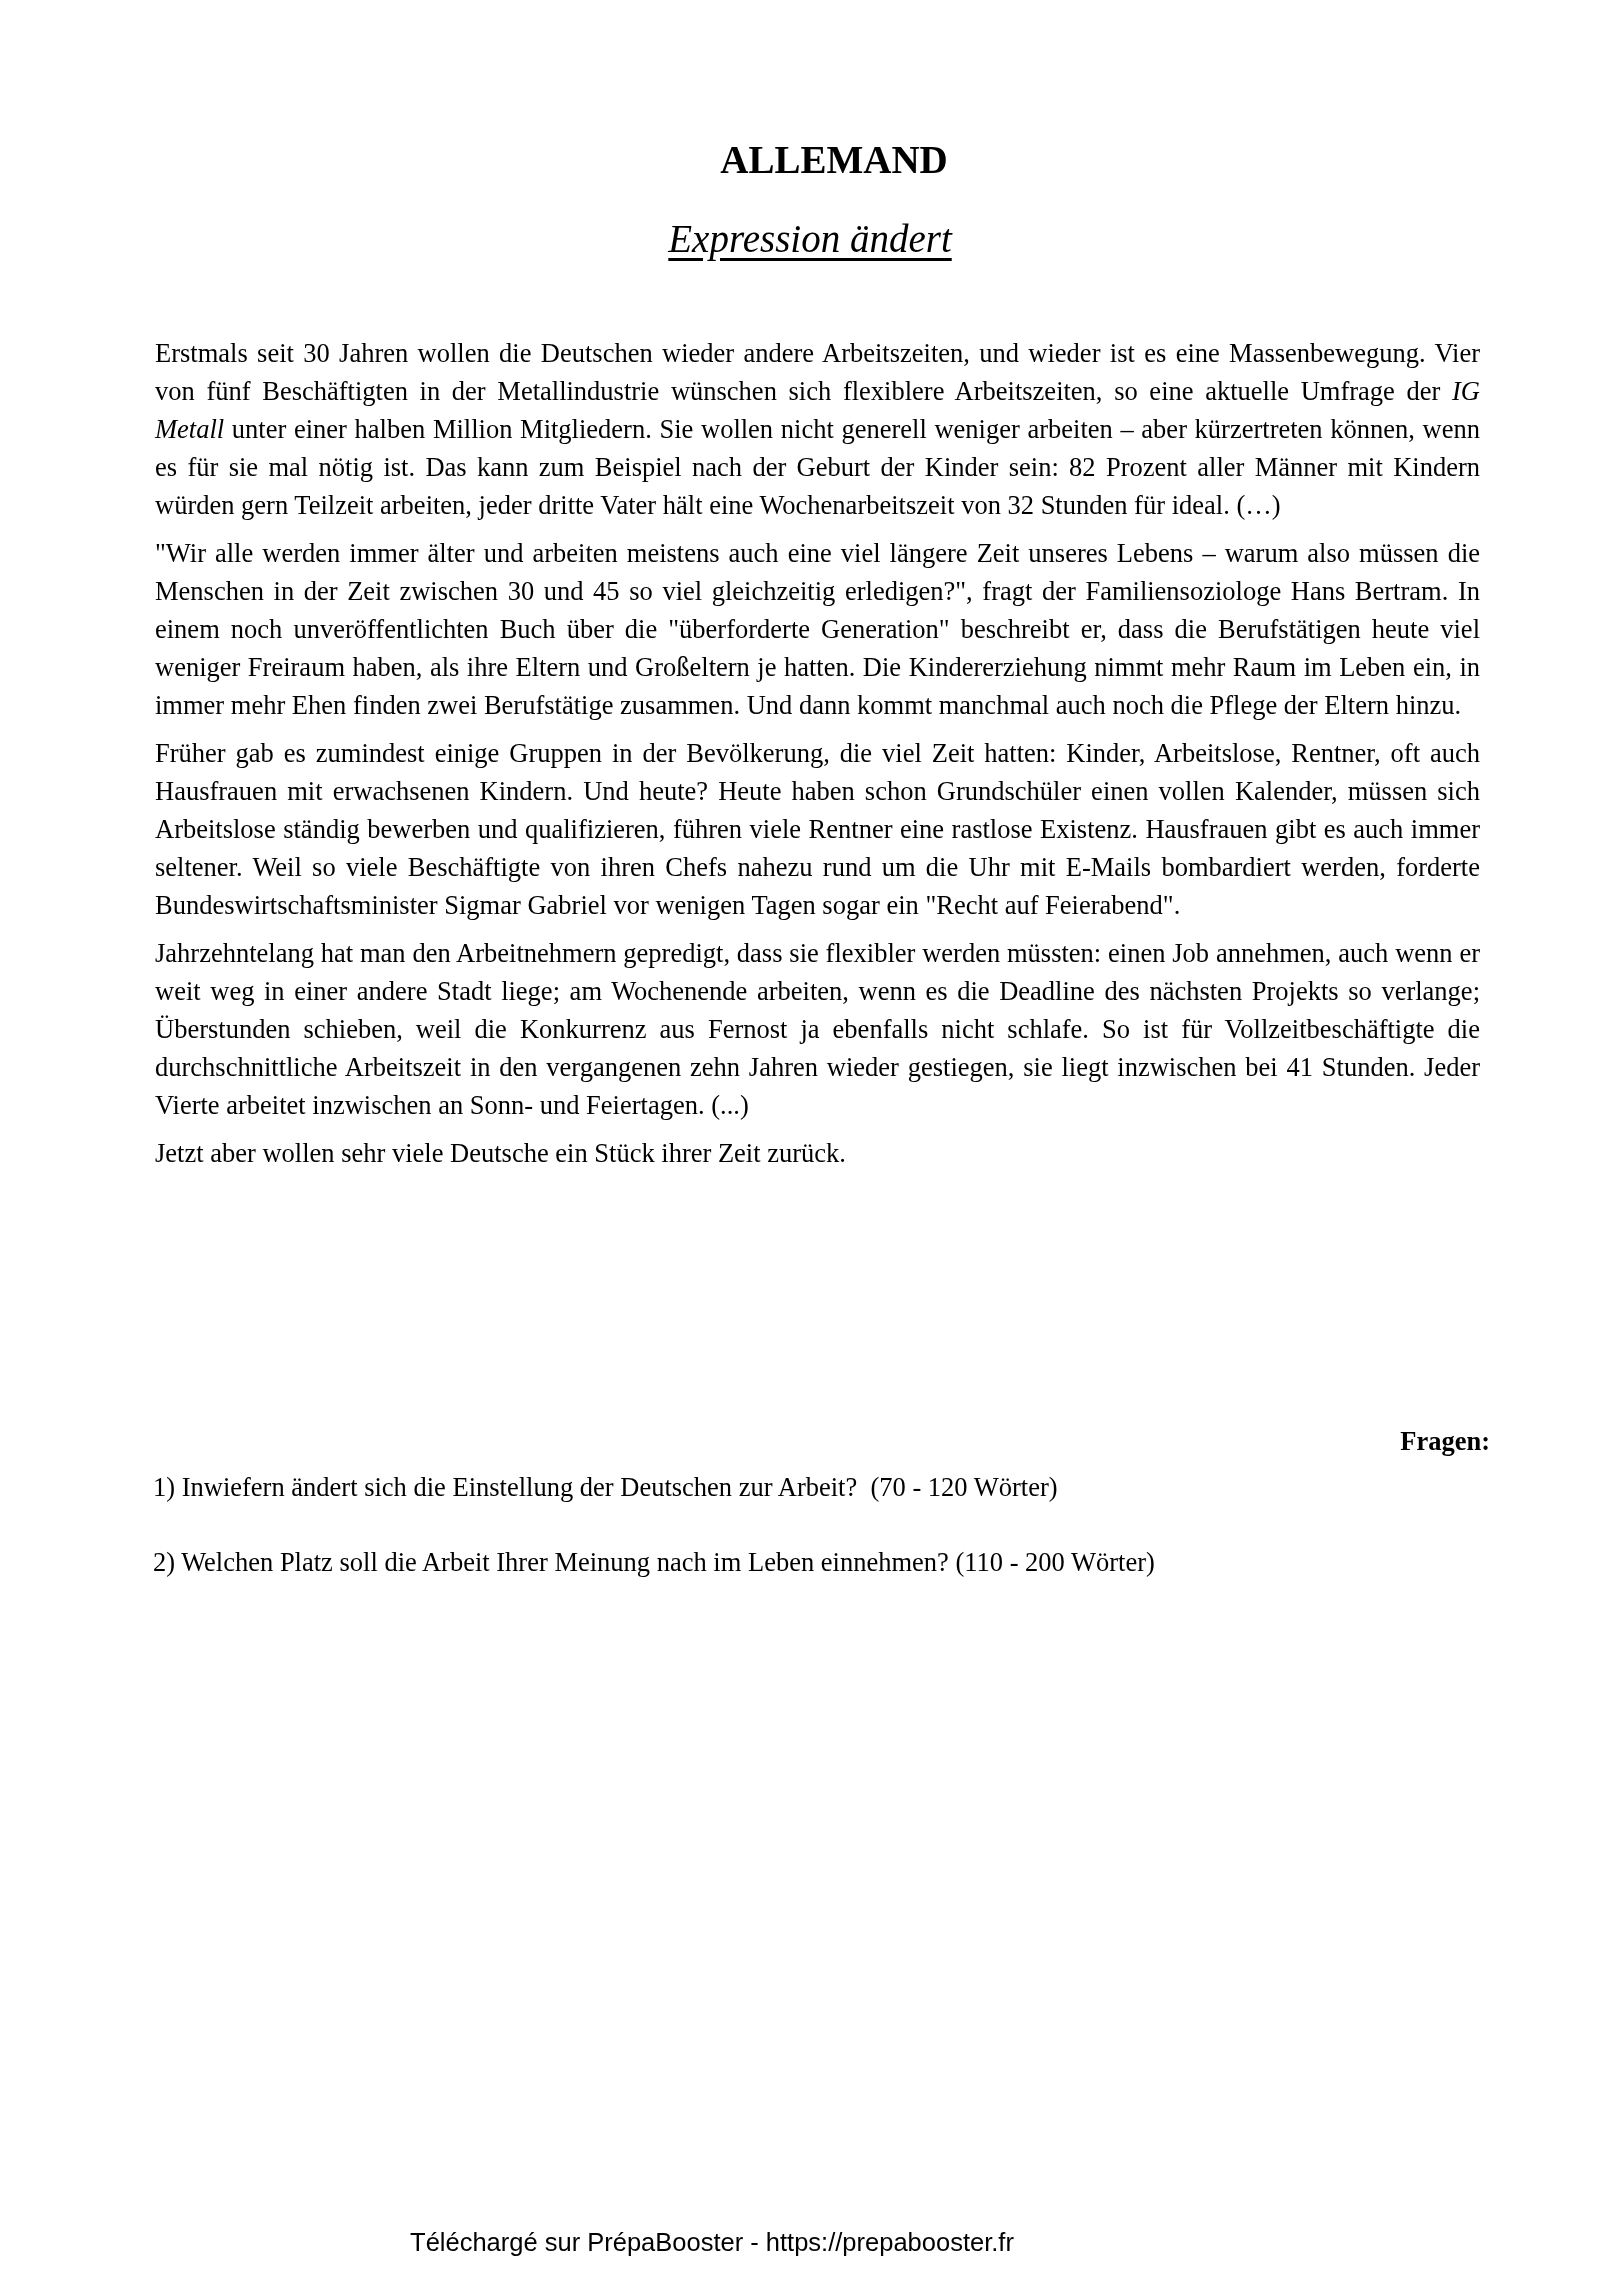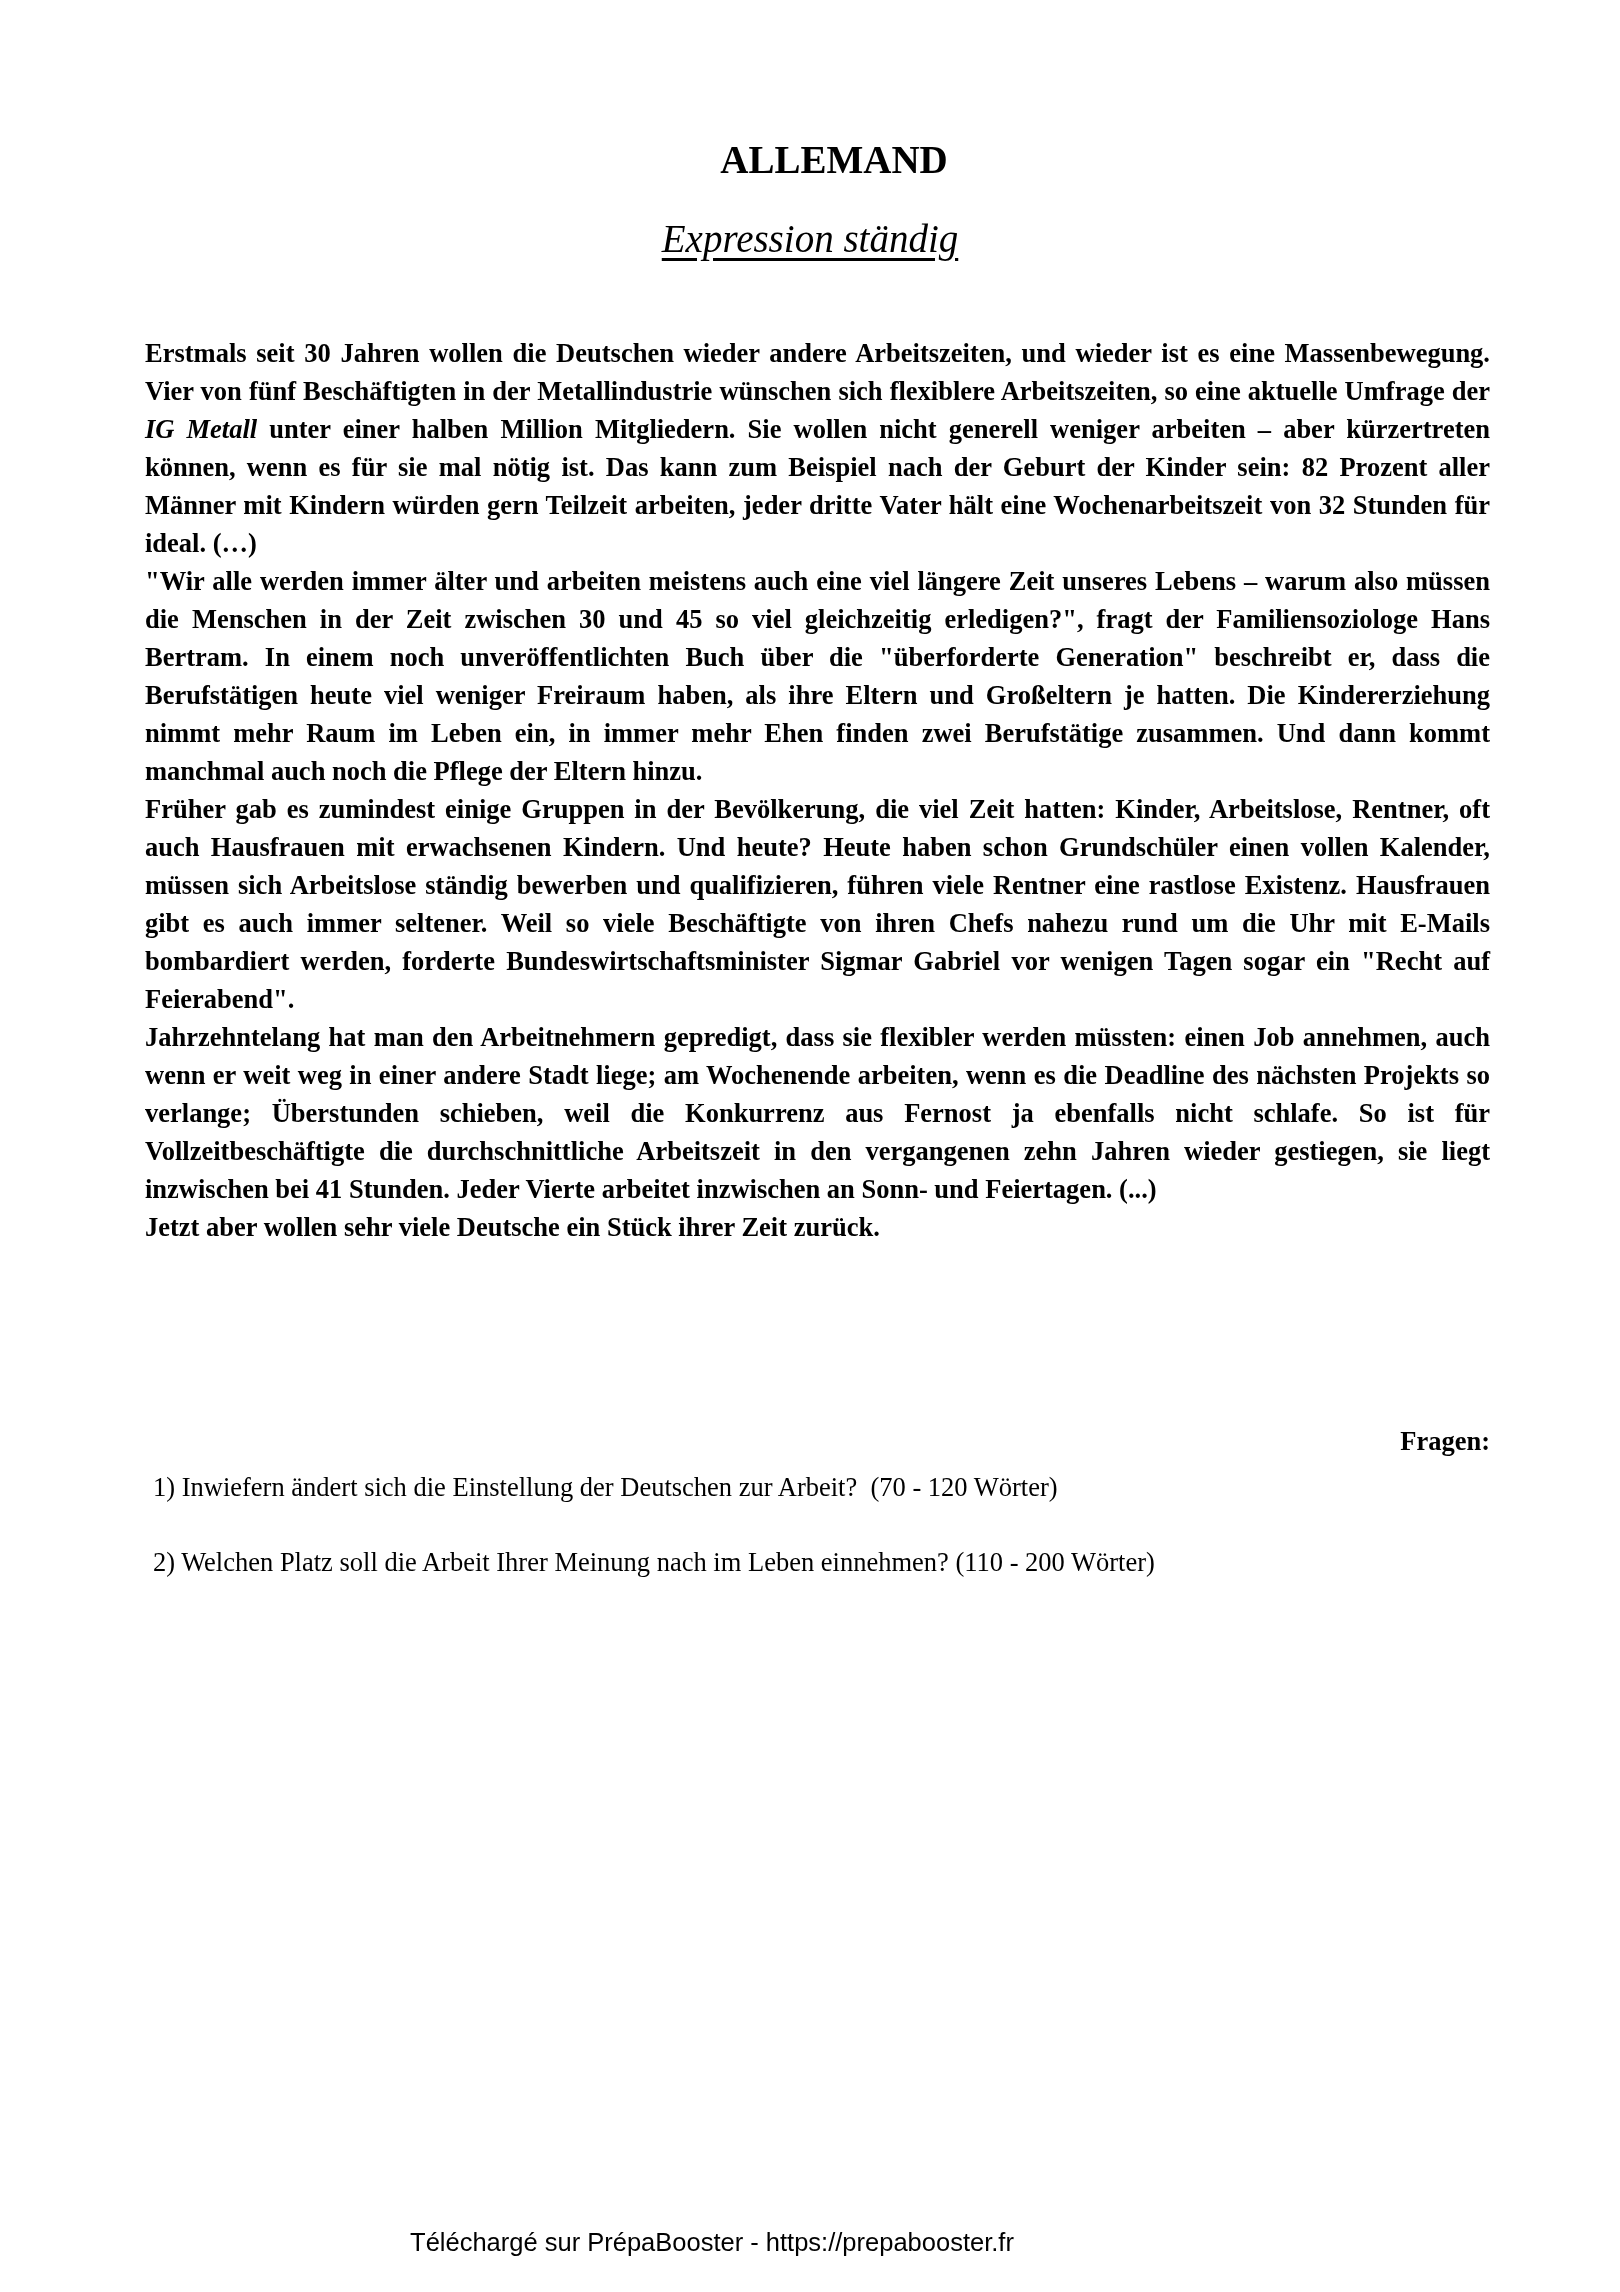--- a/index.html
+++ b/index.html
@@ -37,23 +37,22 @@
   }
   .article {
     margin: 72px 0 0 145px;
     width: 1345px;
     height: 1088px;
     font-size: 26.5px;
     line-height: 38px;
     text-align: justify;
   }
   .article p {
-    margin: 0;
+    margin: 10px;
     padding: 0;
-    font-weight: bold;
   }
   .article em {
     font-style: italic;
   }
   .source {
     text-align: right;
     margin: 0;
   }
   .questions {
     margin: 0 0 0 145px;
@@ -93,21 +92,21 @@
     line-height: 33px;
   }
 </style>
 </head>
 <body>
 
 <div class="page">
 
   <h1 class="title">ALLEMAND</h1>
 
-  <h2 class="subtitle">Expression ständig</h2>
+  <h2 class="subtitle">Expression ändert</h2>
 
   <div class="article">
     <div>
         <p><span>Erstmals seit 30 Jahren wollen die Deutschen wieder andere Arbeitszeiten, und wieder ist es eine Massenbewegung. Vier von fünf Beschäftigten in der Metallindustrie wünschen sich flexiblere Arbeitszeiten, so eine aktuelle Umfrage der </span><em>IG Metall</em><span> unter einer halben Million Mitgliedern. Sie wollen nicht generell weniger arbeiten – aber kürzertreten können, wenn es für sie mal nötig ist. Das kann zum Beispiel nach der Geburt der Kinder sein: 82 Prozent aller Männer mit Kindern würden gern Teilzeit arbeiten, jeder dritte Vater hält eine Wochenarbeitszeit von 32 Stunden für ideal. (…)</span></p>
         <p><span>"Wir alle werden immer älter und arbeiten meistens auch eine viel längere Zeit unseres Lebens – warum also müssen die Menschen in der Zeit zwischen 30 und 45 so viel gleichzeitig erledigen?", fragt der Familiensoziologe Hans Bertram. In einem noch unveröffentlichten Buch über die "überforderte Generation" beschreibt er, dass die Berufstätigen heute viel weniger Freiraum haben, als ihre Eltern und Großeltern je hatten. Die Kindererziehung nimmt mehr Raum im Leben ein, in immer mehr Ehen finden zwei Berufstätige zusammen. Und dann kommt manchmal auch noch die Pflege der Eltern hinzu.</span></p>
         <p><span>Früher gab es zumindest einige Gruppen in der Bevölkerung, die viel Zeit hatten: Kinder, Arbeitslose, Rentner, oft auch Hausfrauen mit erwachsenen Kindern. Und heute? Heute haben schon Grundschüler einen vollen Kalender, müssen sich Arbeitslose ständig bewerben und qualifizieren, führen viele Rentner eine rastlose Existenz. Hausfrauen gibt es auch immer seltener. Weil so viele Beschäftigte von ihren Chefs nahezu rund um die Uhr mit E-Mails bombardiert werden, forderte Bundeswirtschaftsminister Sigmar Gabriel vor wenigen Tagen sogar ein "Recht auf Feierabend".</span></p>
         <p><span>Jahrzehntelang hat man den Arbeitnehmern gepredigt, dass sie flexibler werden müssten: einen Job annehmen, auch wenn er weit weg in einer andere Stadt liege; am Wochenende arbeiten, wenn es die Deadline des nächsten Projekts so verlange; Überstunden schieben, weil die Konkurrenz aus Fernost ja ebenfalls nicht schlafe. So ist für Vollzeitbeschäftigte die durchschnittliche Arbeitszeit in den vergangenen zehn Jahren wieder gestiegen, sie liegt inzwischen bei 41 Stunden. Jeder Vierte arbeitet inzwischen an Sonn- und Feiertagen. (...)</span></p>
         <p><span>Jetzt aber wollen sehr viele Deutsche ein Stück ihrer Zeit zurück.</span></p>
       </div>
   </div>

